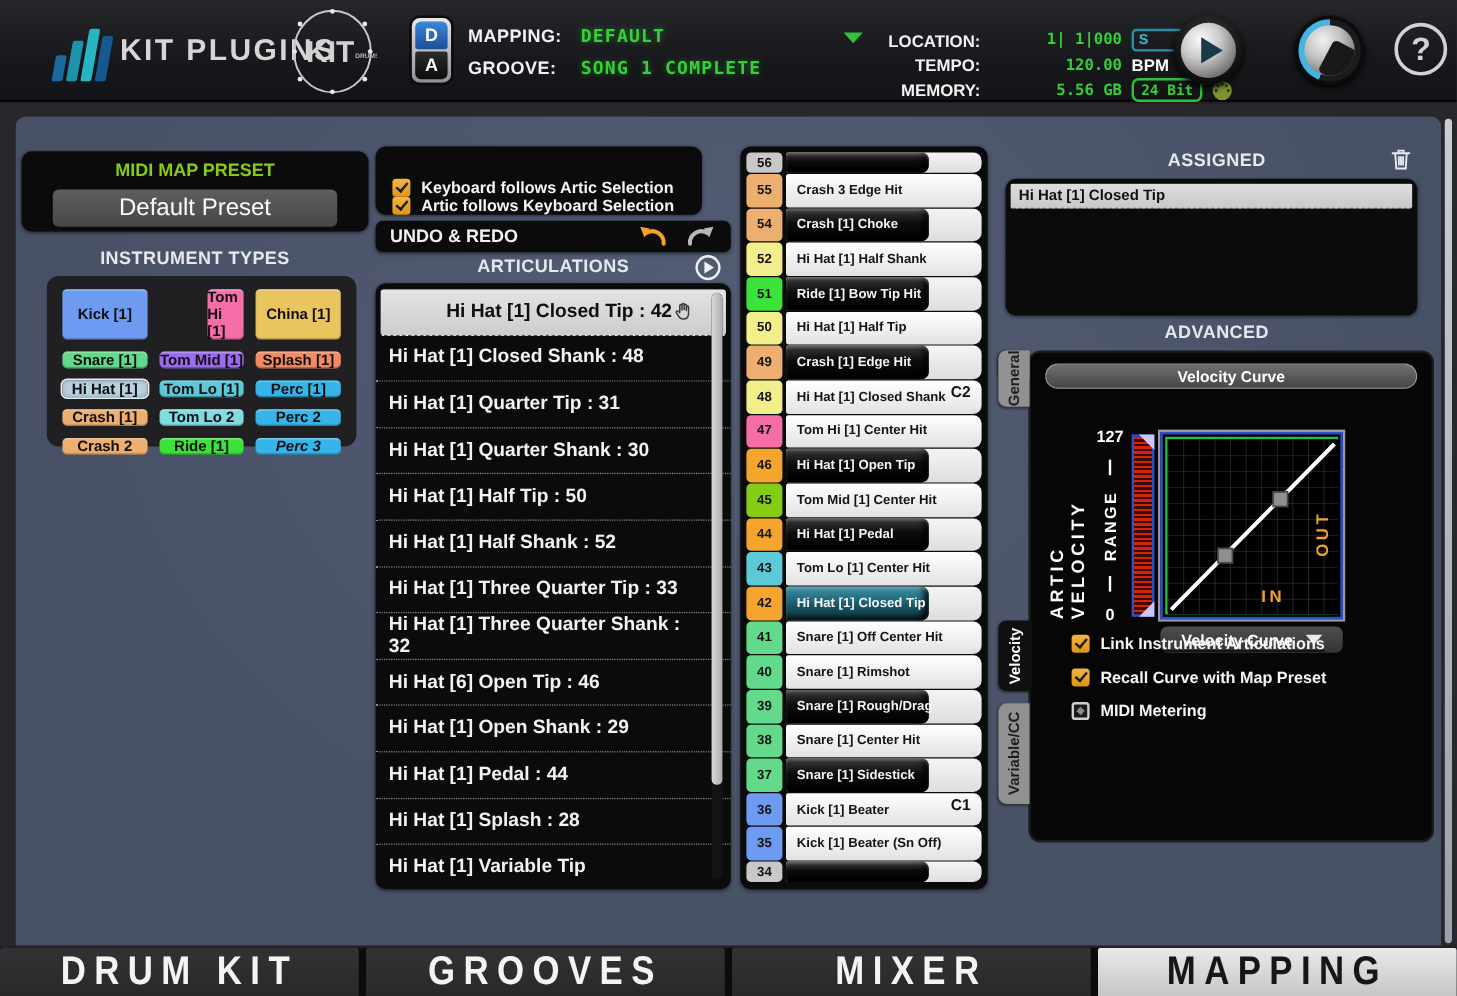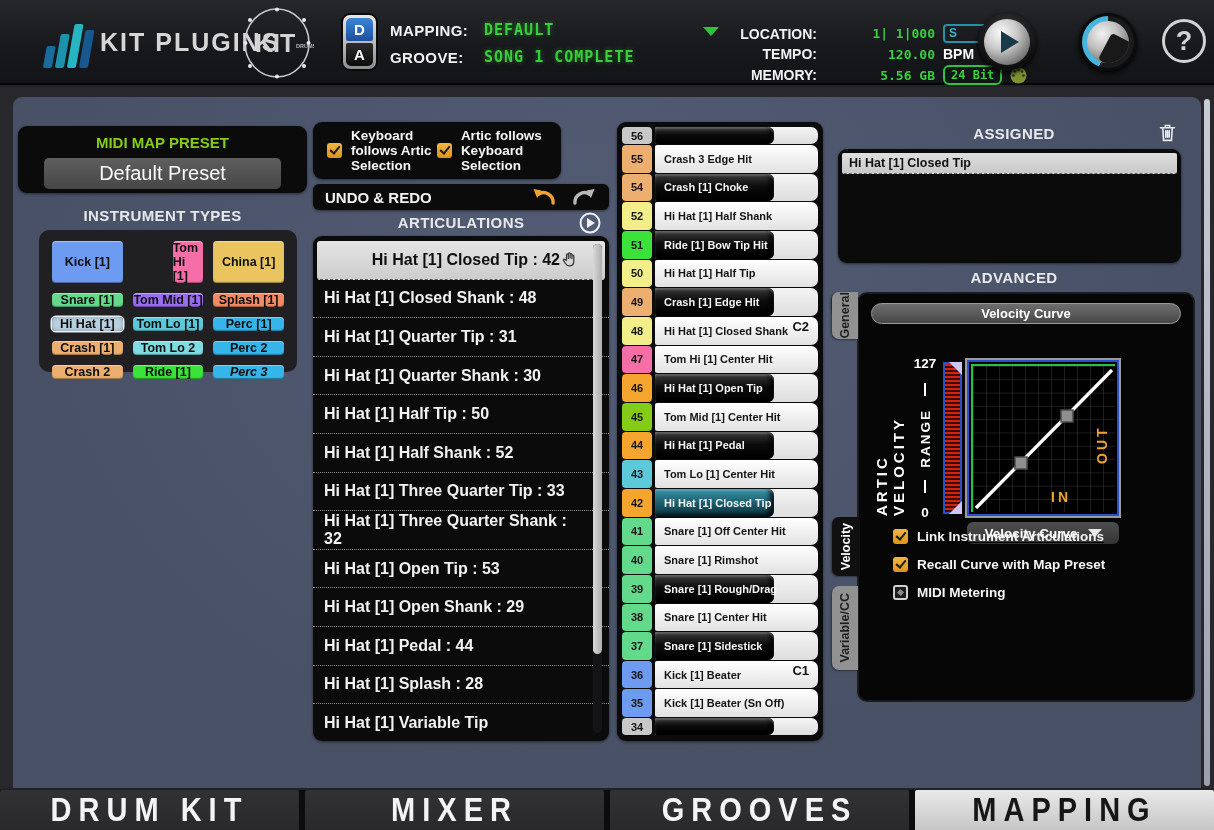--- a/index.html
+++ b/index.html
@@ -78,22 +78,22 @@
   .inst-grid { position:absolute; left:26px; top:133px; width:258px; height:142px;
     background:#202023; border-radius:10px; padding:11px 13px; display:grid;
     grid-template-columns:repeat(3,1fr); column-gap:10px; row-gap:10px; }
   .inst-btn { border-radius:4px; color:#0e0e0e; font-weight:700; font-size:12.5px;
     display:flex; align-items:center; justify-content:center; cursor:pointer;
     box-shadow:inset 0 -1px 1px rgba(0,0,0,.35), inset 0 1px 1px rgba(255,255,255,.4); }
   .inst-btn.sel { font-weight:800; box-shadow:0 0 0 1.5px #e8eef2, inset 0 0 4px rgba(0,0,0,.25); }
   .inst-btn.ital { font-style:italic; }
 
   
-  .opts-panel { position:absolute; left:300px; top:25px; width:248px; height:57px; padding:27px 14px;
-    display:flex; justify-content:space-around; }
+  .opts-panel { position:absolute; left:300px; top:25px; width:272px; height:57px; padding:27px 14px;
+    display:flex; flex-direction:column; justify-content:space-around; }
   .opt-row { display:flex; align-items:center; gap:9px; }
   .cb { width:15px; height:15px; border-radius:3px; background:linear-gradient(#f3b544,#df9416);
     position:relative; flex:0 0 15px; cursor:pointer; }
   .cb::after { content:""; position:absolute; left:3px; top:3px; width:8px; height:4px;
     border-left:2.4px solid #1d1d1d; border-bottom:2.4px solid #1d1d1d; transform:rotate(-50deg); }
   .cb.off { background:#1b1b1d; border:2px solid #cfcfcf; }
   .cb.off::after { border:none; left:3px; top:3px; width:5px; height:5px; background:#8a8a8a; }
   .opt-label { color:#f5f5f5; font-weight:700; font-size:13.5px; }
   .undo-bar { position:absolute; left:300px; top:87px; width:296px; height:26px; border-radius:6px;
     display:flex; align-items:center; padding:0 12px; gap:16px; }
@@ -357,21 +357,21 @@
         <div class="artic-item">
           <span>Hi Hat [1] Half Shank : 52</span>
         </div>
         <div class="artic-item">
           <span>Hi Hat [1] Three Quarter Tip : 33</span>
         </div>
         <div class="artic-item">
           <span>Hi Hat [1] Three Quarter Shank : 32</span>
         </div>
         <div class="artic-item">
-          <span>Hi Hat [1] Open Tip : 53</span>
+          <span>Hi Hat [6] Open Tip : 46</span>
         </div>
         <div class="artic-item">
           <span>Hi Hat [1] Open Shank : 29</span>
         </div>
         <div class="artic-item">
           <span>Hi Hat [1] Pedal : 44</span>
         </div>
         <div class="artic-item">
           <span>Hi Hat [1] Splash : 28</span>
         </div>
@@ -612,21 +612,21 @@
         </div></div>
   </div>
   <div class="right-edge"></div>
 </div>
 
 <div class="bottom-nav">
     <div class="nav-tab">
       <span>DRUM KIT</span>
     </div>
     <div class="nav-tab">
+      <span>GROOVES</span>
+    </div>
+    <div class="nav-tab">
       <span>MIXER</span>
-    </div>
-    <div class="nav-tab">
-      <span>GROOVES</span>
     </div>
     <div class="nav-tab active">
       <span>MAPPING</span>
     </div>
   </div>
 
 </body></html>

